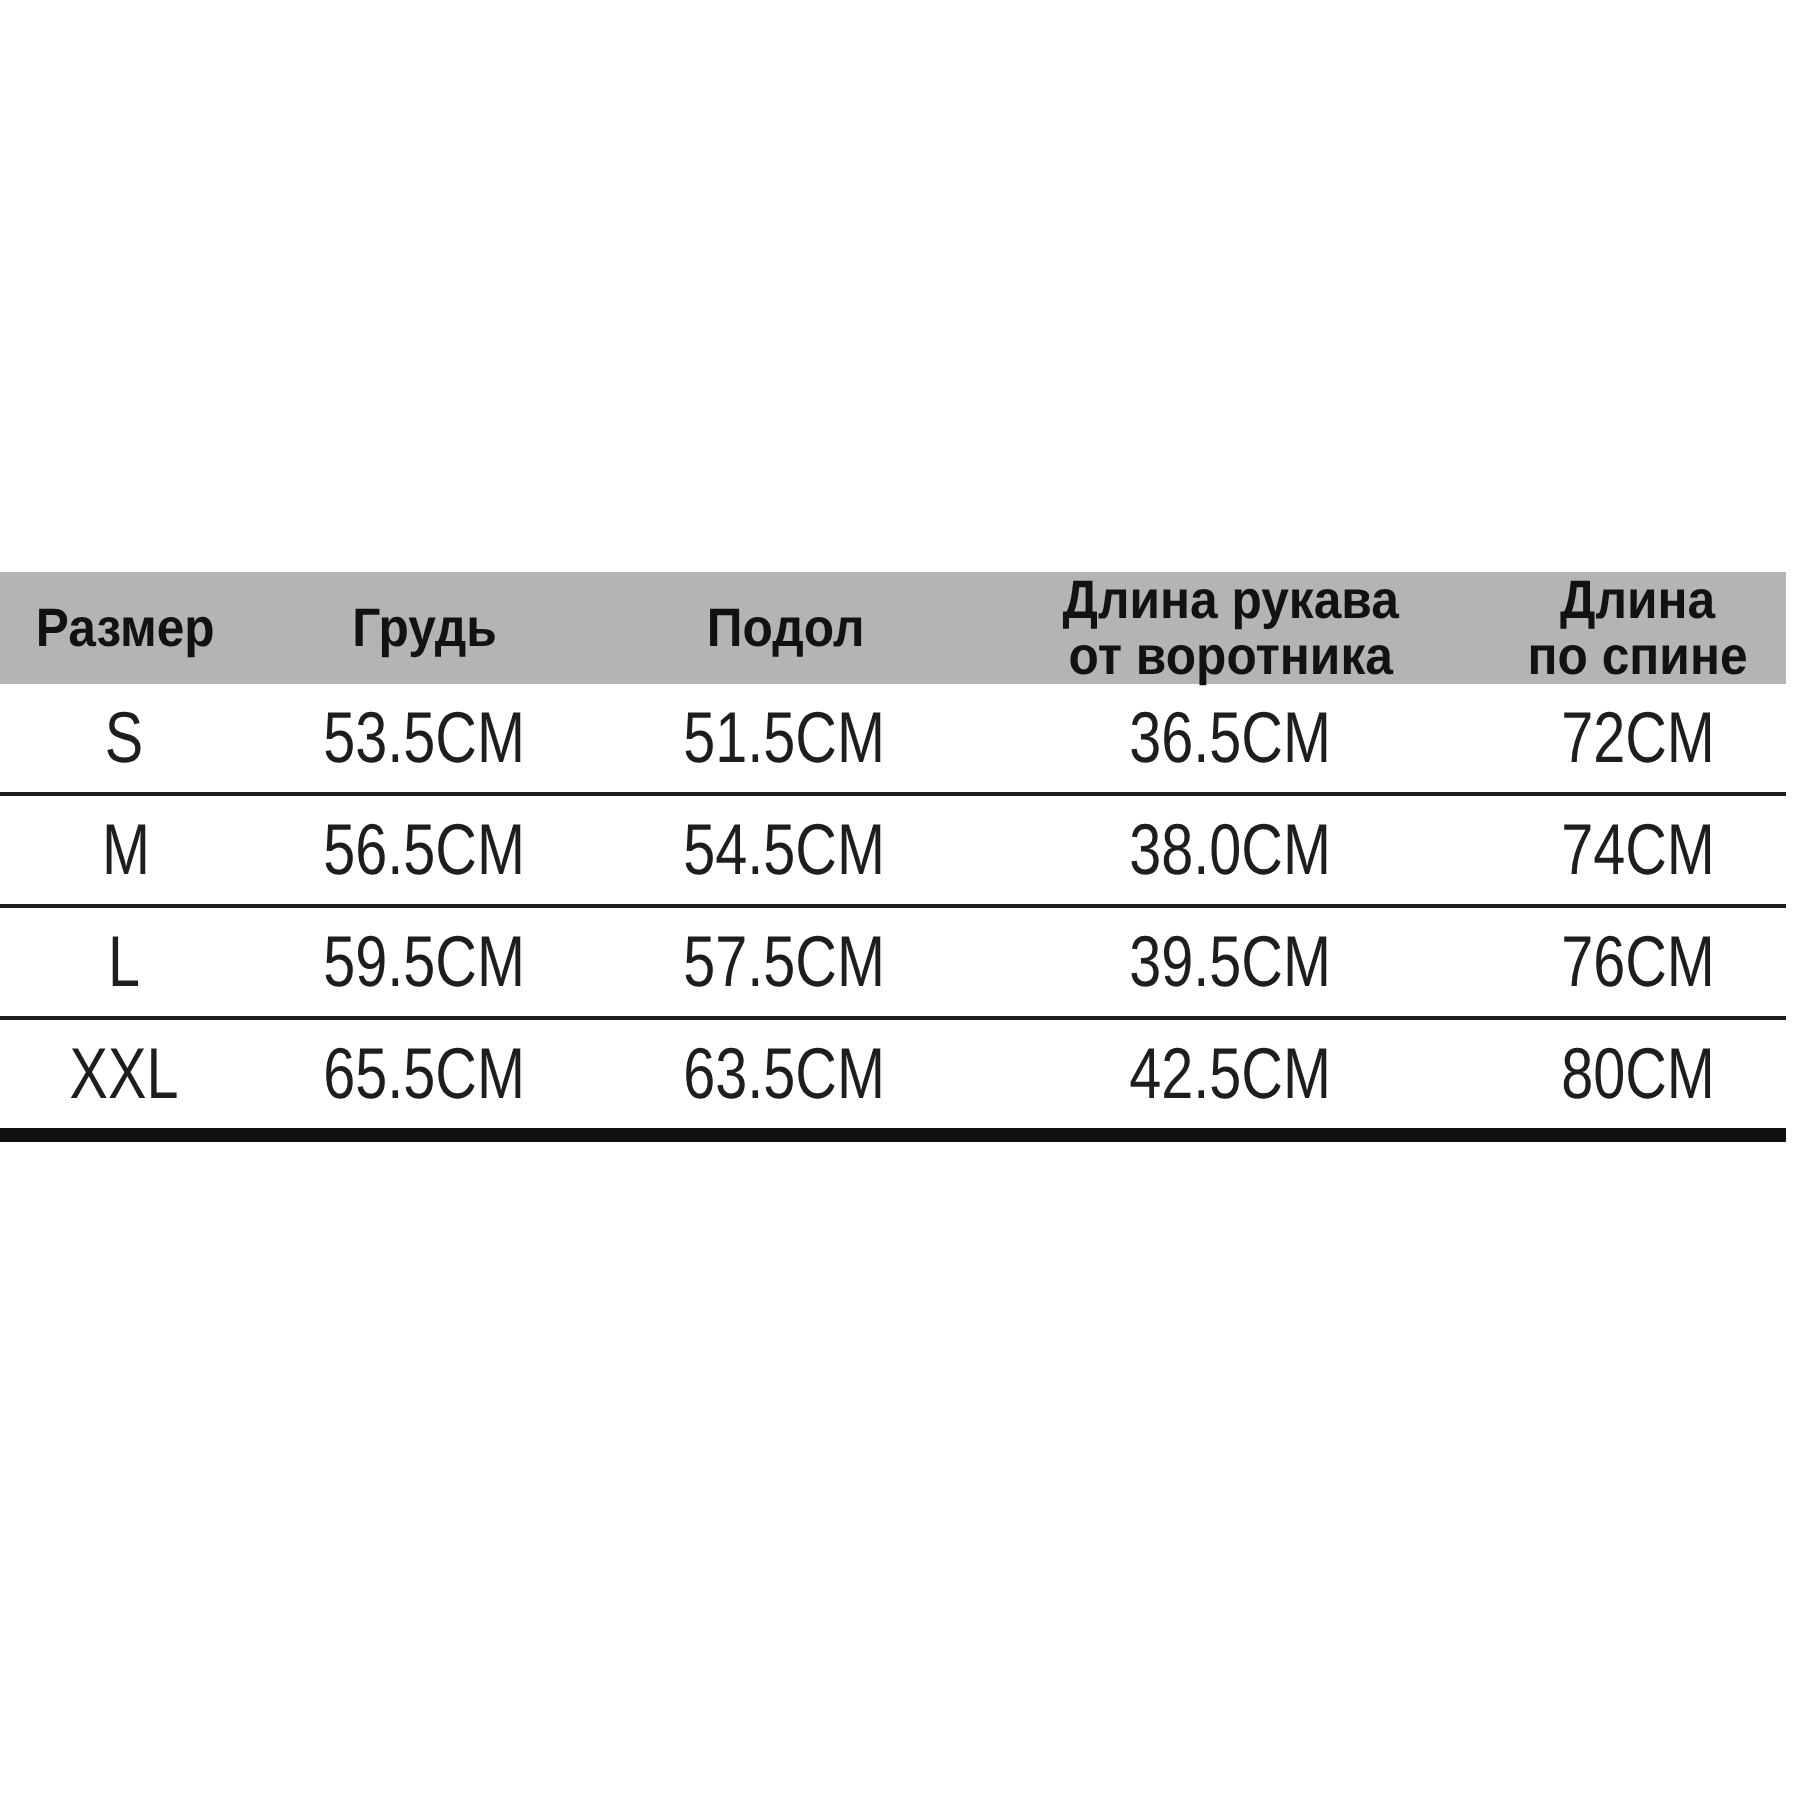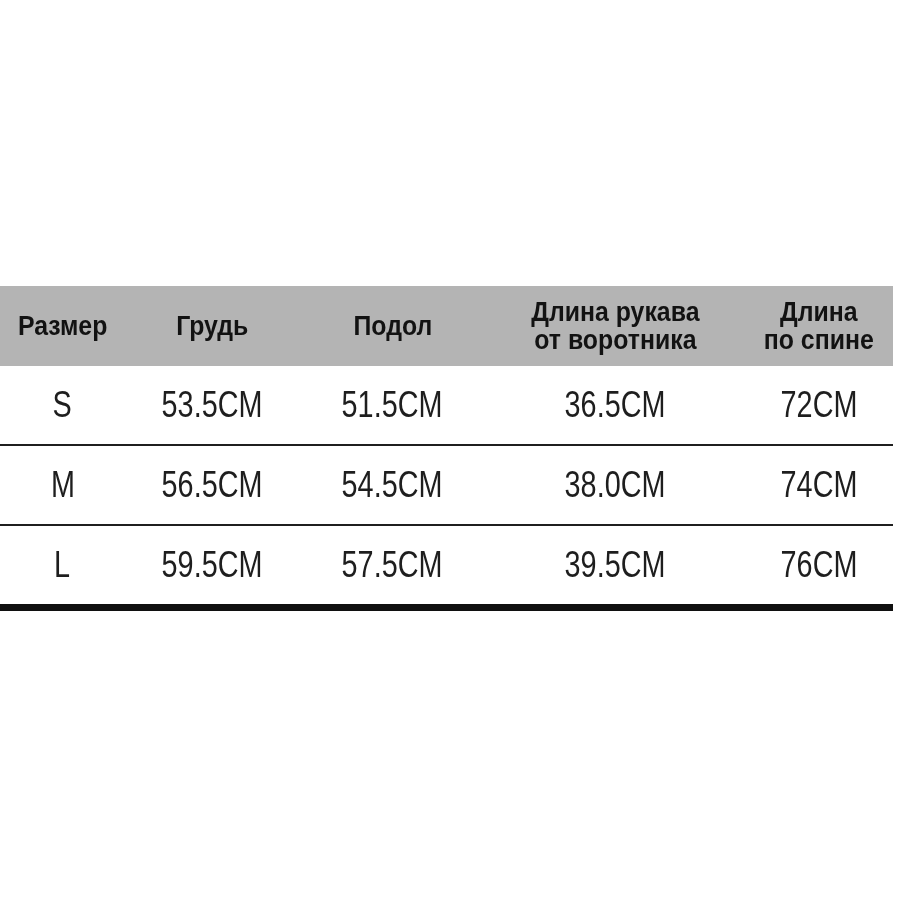--- a/index.html
+++ b/index.html
@@ -18,21 +18,21 @@
   table.size-table {
     position: absolute;
     left: 0;
     top: 286px;
     width: 893px;
     border-collapse: collapse;
     table-layout: fixed;
   }
   table.size-table th,
   table.size-table td {
-    padding: 12px;
+    padding: 0;
     margin: 0;
     text-align: center;
     vertical-align: middle;
     text-decoration: underline;
   }
   thead th {
     background: #b4b4b4;
     height: 56px;
     color: #121212;
     font-weight: bold;
@@ -100,15 +100,22 @@
         <td><span class="cond">38.0CM</span></td>
         <td><span class="cond">74CM</span></td>
       </tr>
       <tr>
         <td><span class="cond">L</span></td>
         <td><span class="cond">59.5CM</span></td>
         <td><span class="cond">57.5CM</span></td>
         <td><span class="cond">39.5CM</span></td>
         <td><span class="cond">76CM</span></td>
       </tr>
+      <tr>
+        <td><span class="cond">XXL</span></td>
+        <td><span class="cond">65.5CM</span></td>
+        <td><span class="cond">63.5CM</span></td>
+        <td><span class="cond">42.5CM</span></td>
+        <td><span class="cond">80CM</span></td>
+      </tr>
     </tbody>
   </table>
 </div>
 
 </body></html>

